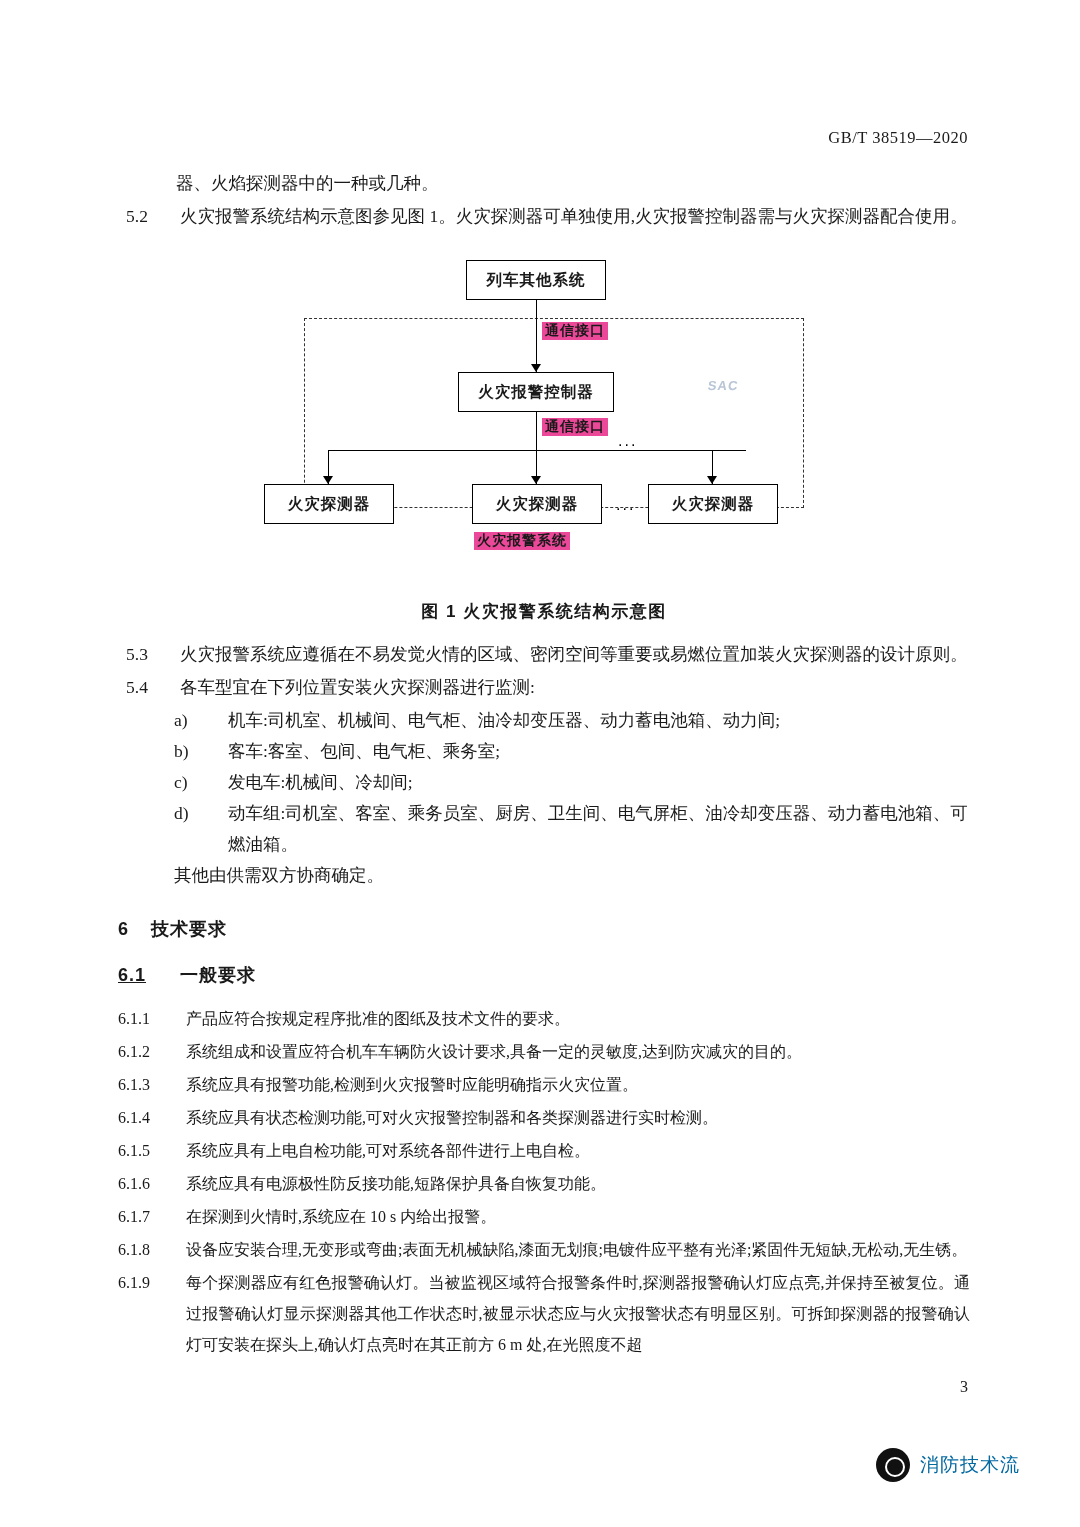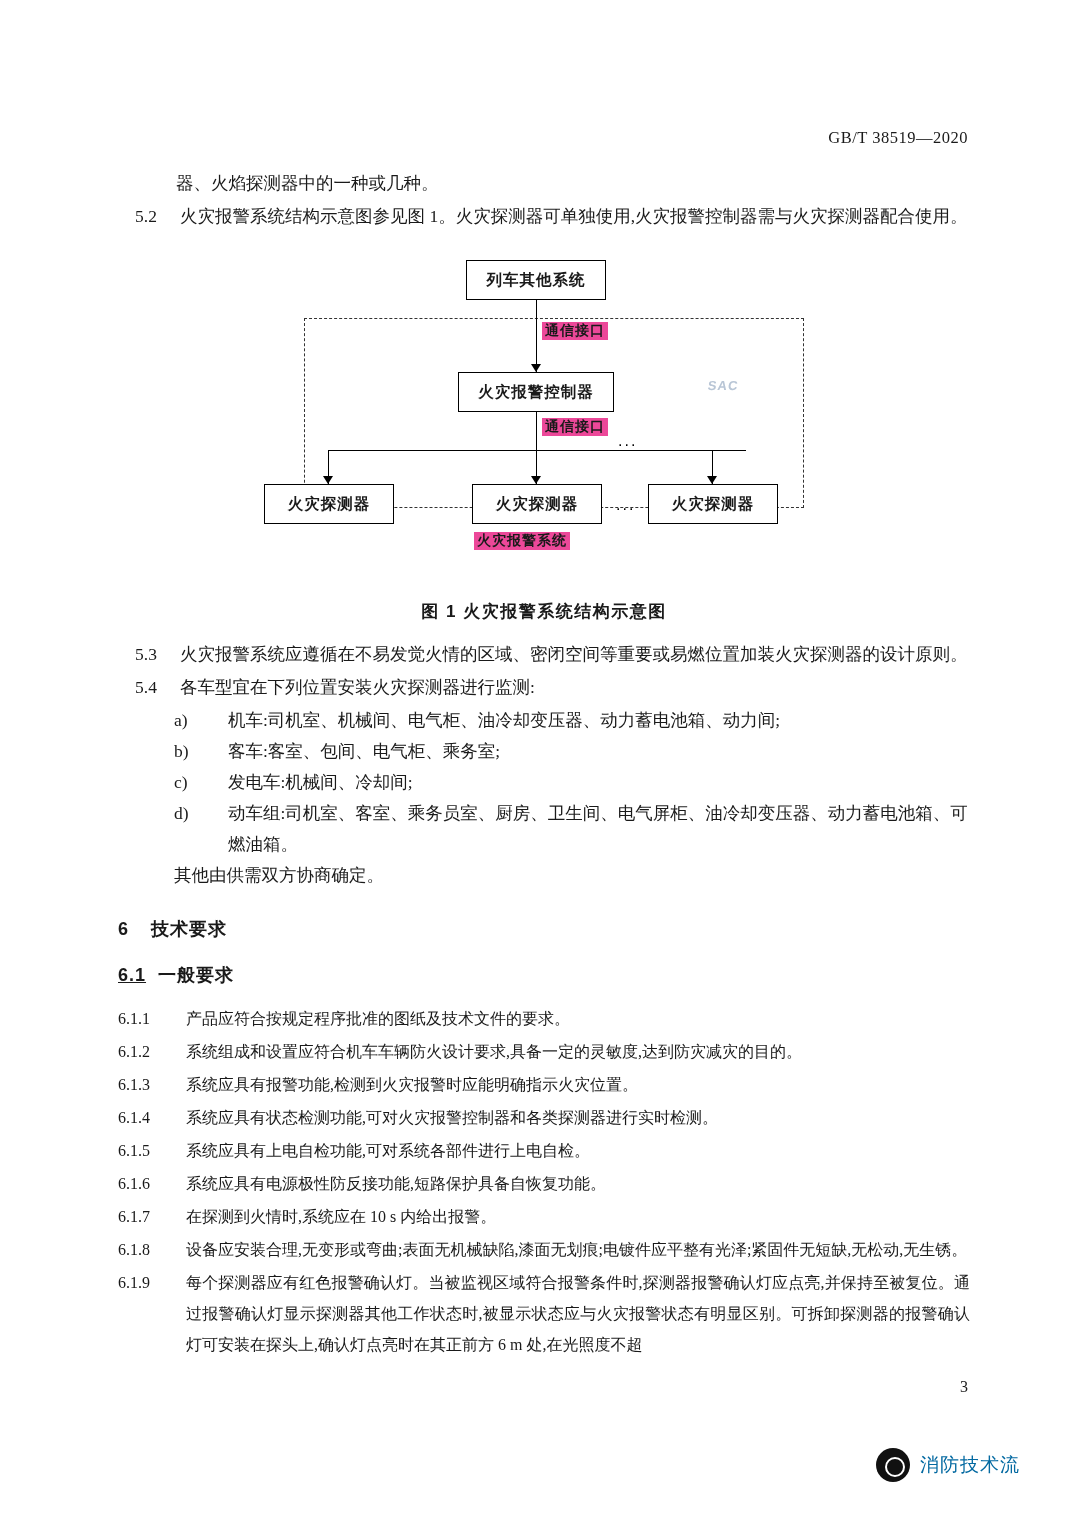--- a/index.html
+++ b/index.html
@@ -41,21 +41,21 @@
     line-height: 31px;
     margin: 0 0 2px 0;
     text-align: justify;
   }
   .hang {
     position: relative;
     padding-left: 62px;
   }
   .hang .num {
     position: absolute;
-    left: 17px;
+    left: 8px;
     top: 0;
   }
   .listitem {
     position: relative;
     padding-left: 110px;
     font-size: 17.5px;
     line-height: 31px;
   }
   .listitem .lbl {
     position: absolute;
@@ -151,21 +151,21 @@
     margin: 26px 0 20px 0;
   }
   .sec-title .n { margin-right: 22px; }
   .subsec-title {
     font-size: 18px;
     font-weight: bold;
     font-family: "Liberation Sans", sans-serif;
     letter-spacing: 1px;
     margin: 22px 0 16px 0;
   }
-  .subsec-title .n { margin-right: 12px; text-decoration: underline; }
+  .subsec-title .n { margin-right: 34px; text-decoration: underline; }
   .clause {
     position: relative;
     padding-left: 68px;
     font-size: 16px;
     line-height: 31px;
     margin-bottom: 2px;
     text-align: justify;
   }
   .clause .num {
     position: absolute;

